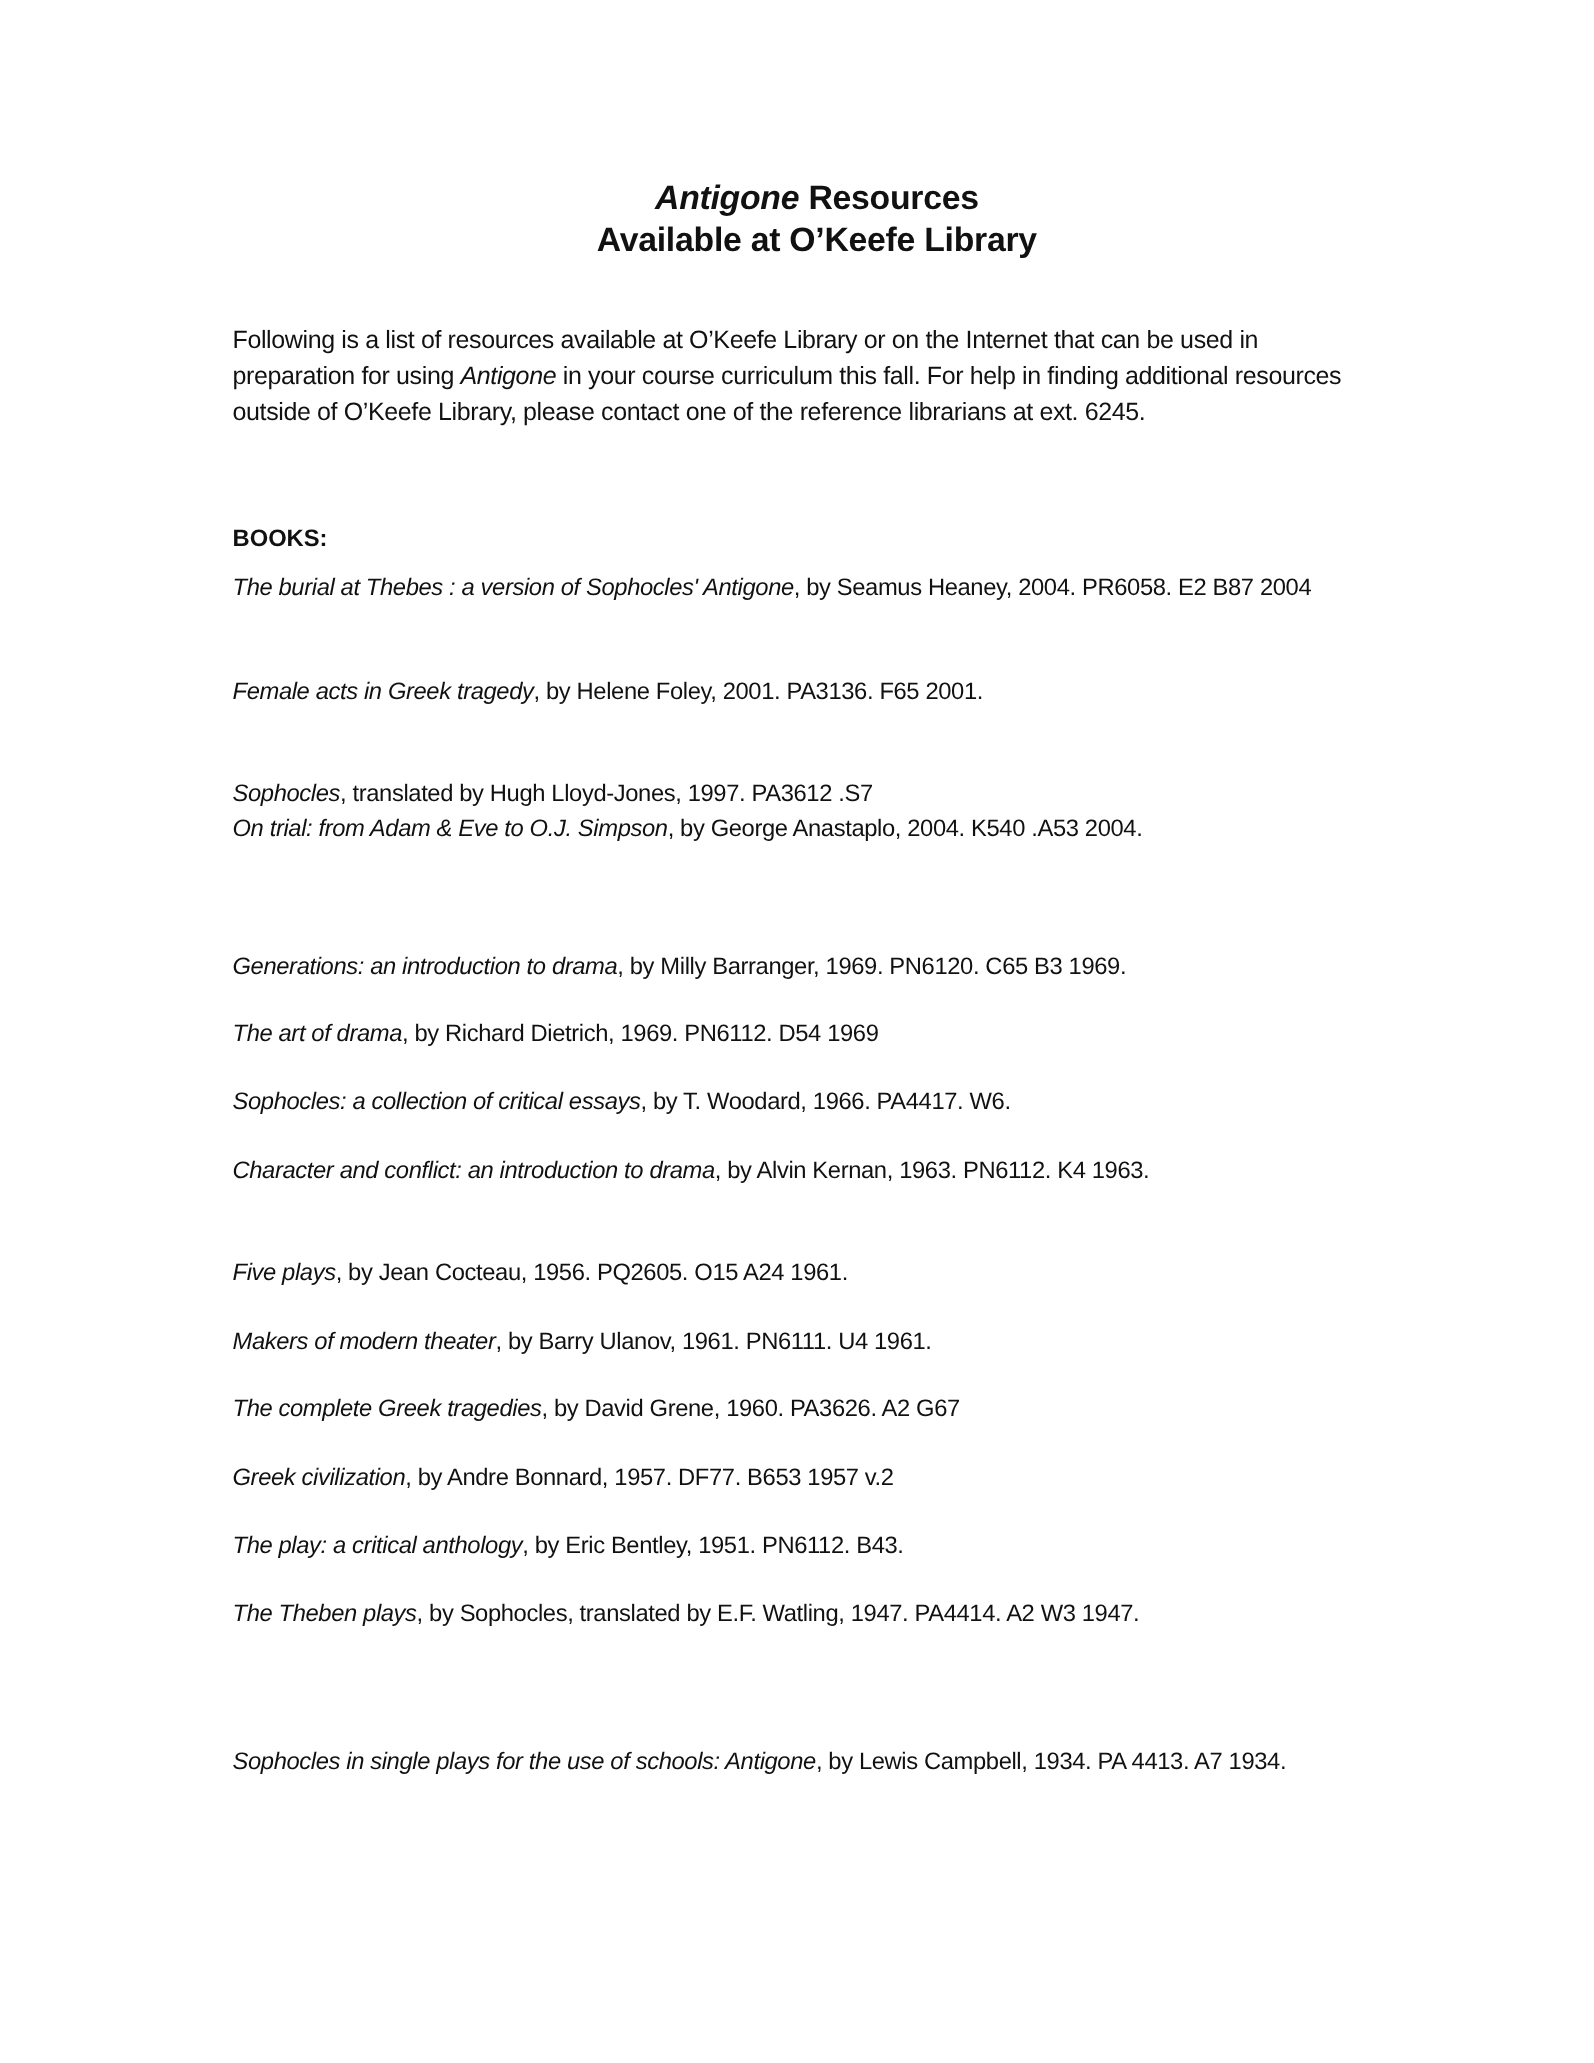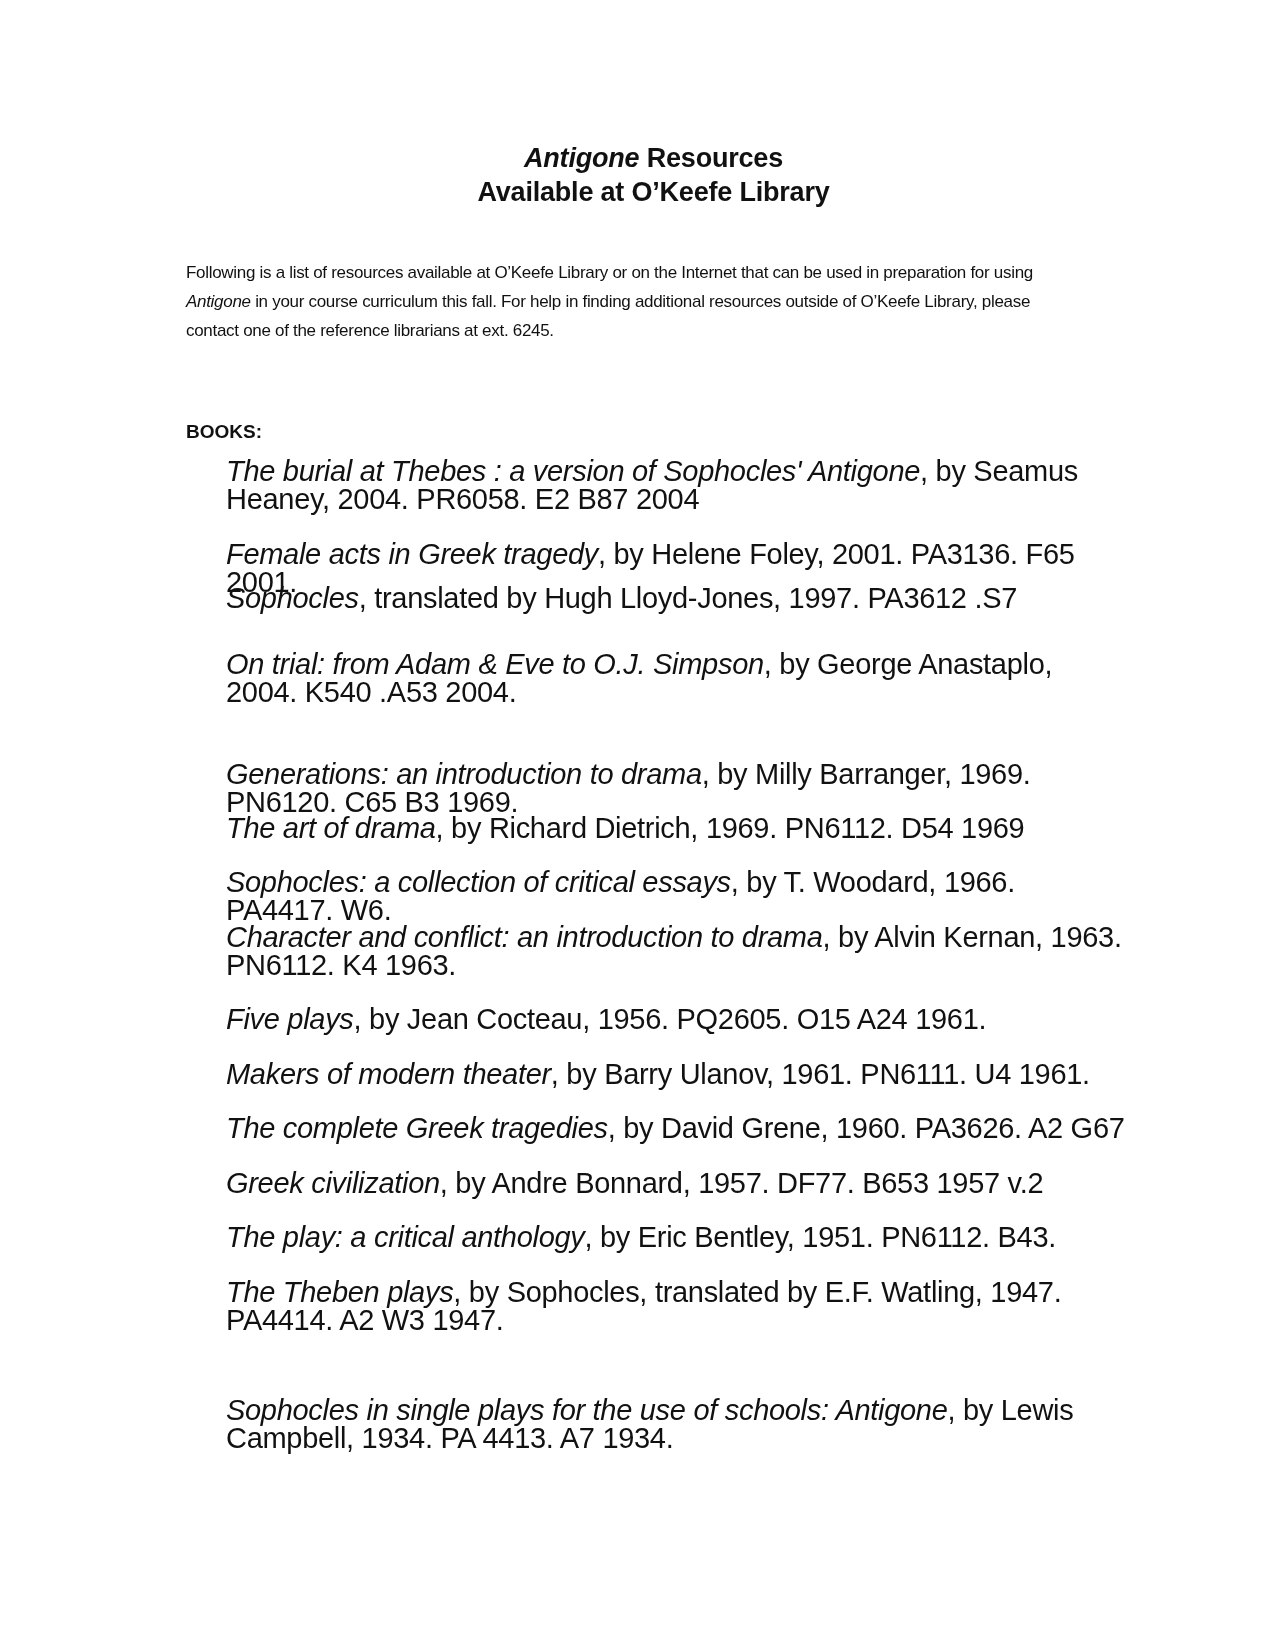--- a/index.html
+++ b/index.html
@@ -3,39 +3,39 @@
 <meta charset="utf-8">
 <style>
   html, body { margin: 0; padding: 0; background: #ffffff; }
   body { width: 1275px; height: 1650px; position: relative; overflow: hidden;
          font-family: "Liberation Sans", sans-serif; color: #111111; }
   .title { position: absolute; left: 0; width: 1275px; text-align: center;
            font-weight: bold; font-size: 27px; letter-spacing: -0.2px; padding-left: 16px; }
   #t1 { top: 143px; }
   #t2 { top: 177px; }
   .intro { position: absolute; left: 186px; top: 258px; width: 900px;
-           font-size: 17px; line-height: 29px; letter-spacing: -0.3px; }
+           font-size: 20px; line-height: 29px; letter-spacing: -0.3px; }
   .heading { position: absolute; left: 186px; top: 421px; font-size: 19px; font-weight: bold; }
-  .entry { position: absolute; left: 186px; width: 900px; font-size: 29px;
-           line-height: 28px; letter-spacing: -0.3px; margin-left: 40px; }
+  .entry { position: absolute; left: 186px; width: 900px; font-size: 19px;
+           line-height: 28px; letter-spacing: -0.3px; }
   i { font-style: italic; }
 </style>
 </head>
 <body>
 
 <div class="title" id="t1"><i>Antigone</i><span> Resources</span></div>
 <div class="title" id="t2">Available at O’Keefe Library</div>
 
 <div class="intro"><span>Following is a list of resources available at O’Keefe Library or on the Internet that can be used in preparation for using </span><i>Antigone</i><span> in your course curriculum this fall. For help in finding additional resources outside of O’Keefe Library, please contact one of the reference librarians at ext. 6245.</span></div>
 
 <div class="heading">BOOKS:</div>
 
 <div class="entry" style="top:457px"><i>The burial at Thebes : a version of Sophocles' Antigone</i><span>, by Seamus Heaney, 2004.    PR6058. E2 B87 2004</span></div>
 <div class="entry" style="top:540px"><i>Female acts in Greek tragedy</i><span>, by Helene Foley, 2001.  PA3136. F65 2001.</span></div>
-<div class="entry" style="top:584px"><i>Sophocles</i><span>, translated by Hugh Lloyd-Jones, 1997.  PA3612 .S7</span></div>
+<div class="entry" style="top:622px"><i>Sophocles</i><span>, translated by Hugh Lloyd-Jones, 1997.  PA3612 .S7</span></div>
 <div class="entry" style="top:650px"><i>On trial: from Adam &amp; Eve to O.J. Simpson</i><span>, by George Anastaplo, 2004.  K540 .A53 2004.</span></div>
 <div class="entry" style="top:760px"><i>Generations: an introduction to drama</i><span>, by Milly Barranger, 1969.  PN6120. C65 B3 1969.</span></div>
 <div class="entry" style="top:814px"><i>The art of drama</i><span>, by Richard Dietrich, 1969.  PN6112. D54 1969</span></div>
 <div class="entry" style="top:868px"><i>Sophocles: a collection of critical essays</i><span>, by T. Woodard, 1966.  PA4417. W6.</span></div>
 <div class="entry" style="top:923px"><i>Character and conflict: an introduction to drama</i><span>, by Alvin Kernan, 1963. PN6112. K4 1963.</span></div>
 <div class="entry" style="top:1005px"><i>Five plays</i><span>, by Jean Cocteau, 1956.  PQ2605. O15 A24 1961.</span></div>
 <div class="entry" style="top:1060px"><i>Makers of modern theater</i><span>, by Barry Ulanov, 1961.  PN6111. U4 1961.</span></div>
 <div class="entry" style="top:1114px"><i>The complete Greek tragedies</i><span>, by David Grene, 1960.  PA3626. A2 G67</span></div>
 <div class="entry" style="top:1169px"><i>Greek civilization</i><span>, by Andre Bonnard, 1957.  DF77. B653 1957 v.2</span></div>
 <div class="entry" style="top:1223px"><i>The play: a critical anthology</i><span>, by Eric Bentley, 1951.  PN6112. B43.</span></div>

